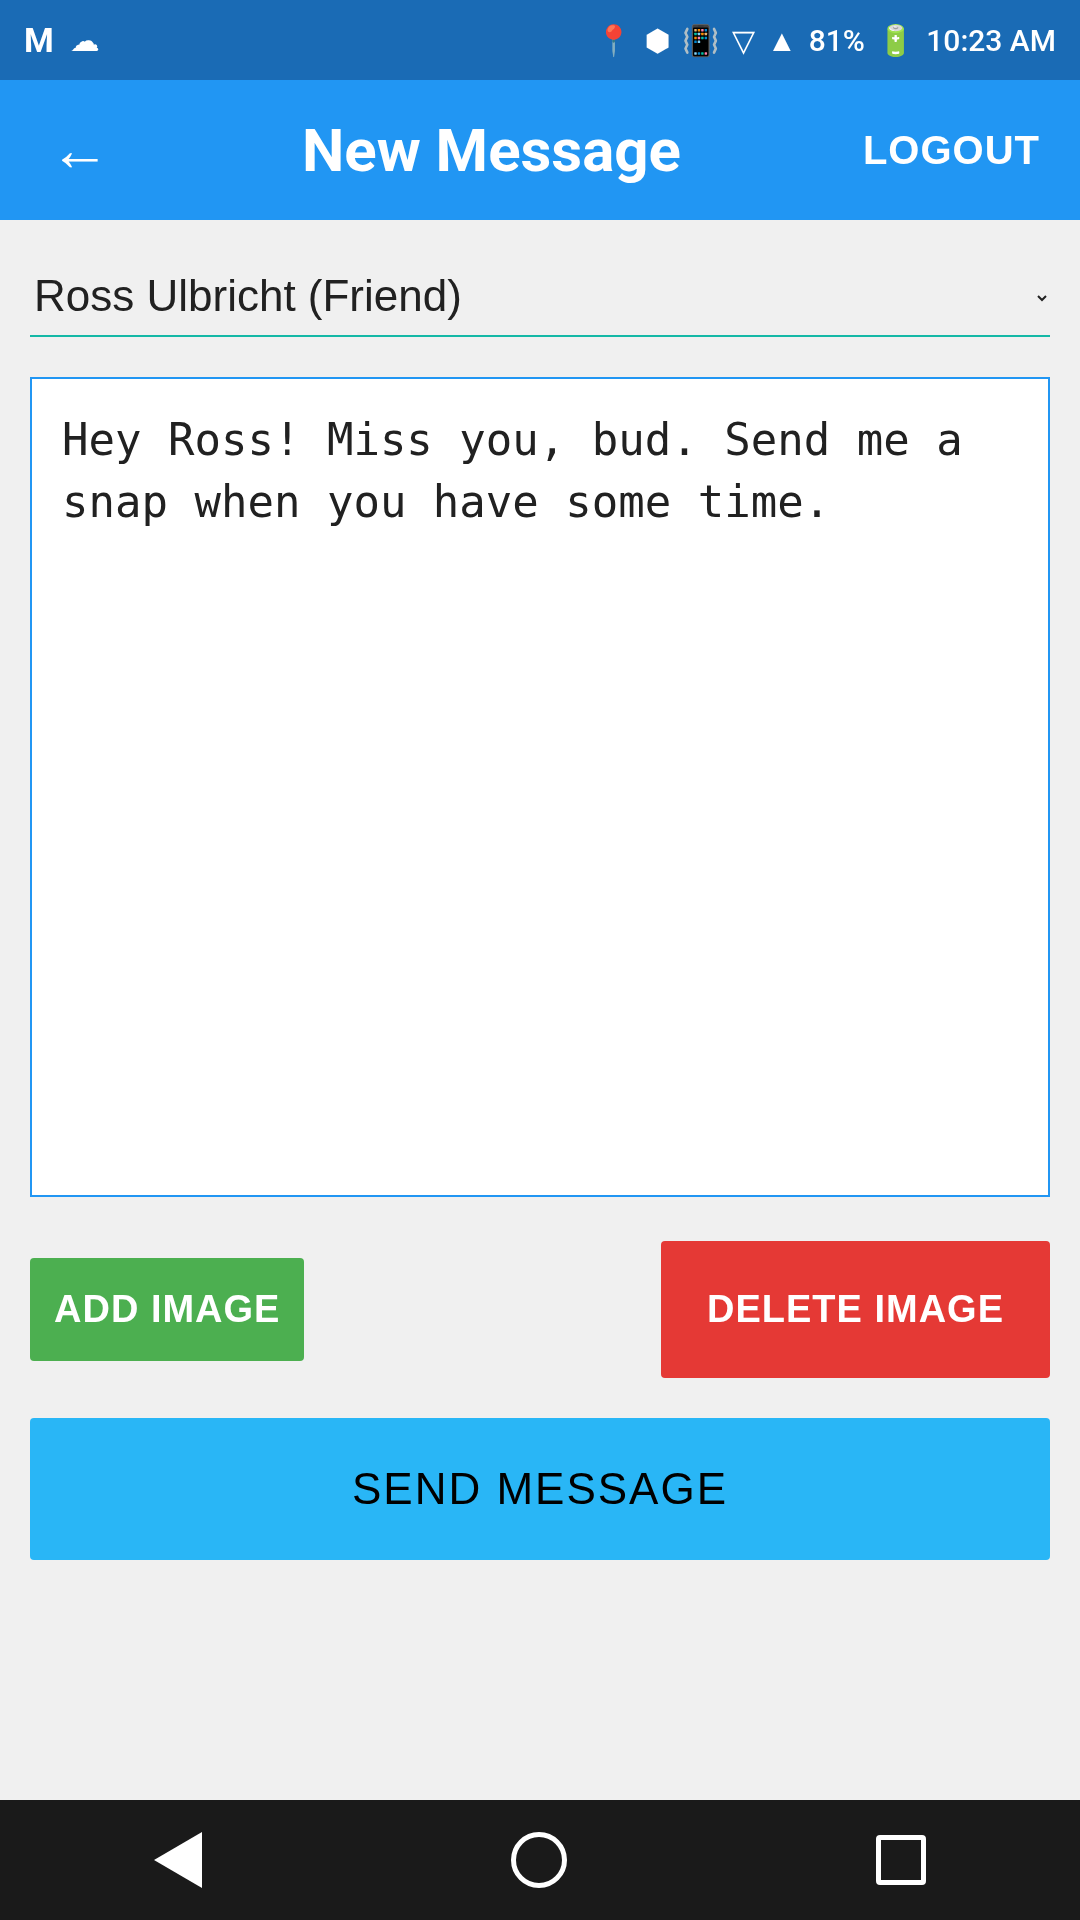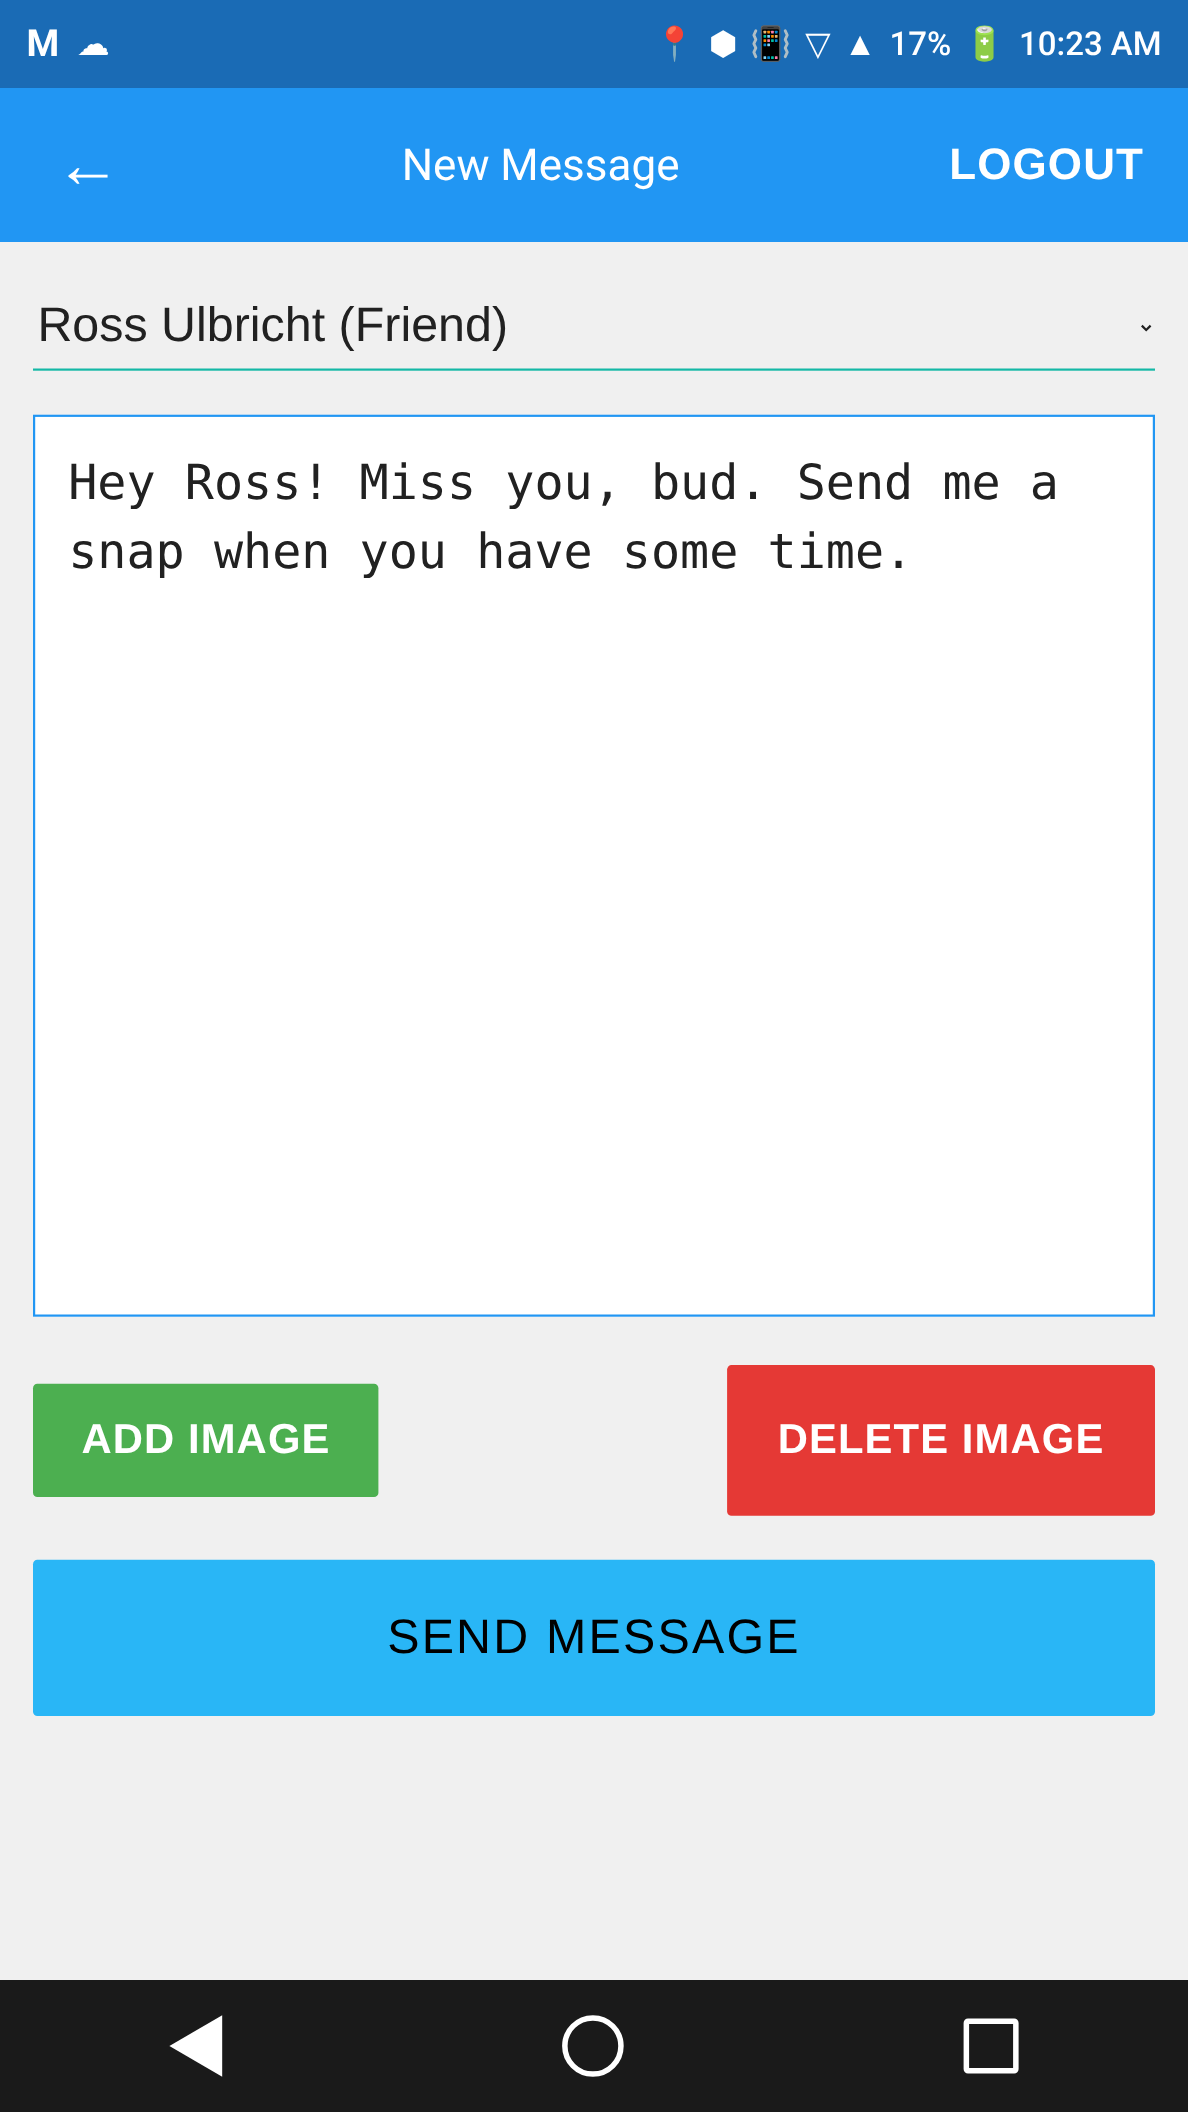--- a/index.html
+++ b/index.html
@@ -61,22 +61,22 @@
       height: 140px;
       background: #2196F3;
       display: flex;
       align-items: center;
       justify-content: space-between;
       padding: 0 40px;
     }
 
     .app-bar-title {
       color: white;
-      font-size: 40px;
-      font-weight: 400;
+      font-size: 60px;
+      font-weight: 700;
       text-align: center;
       flex: 1;
     }
 
     .back-btn {
       color: white;
       font-size: 60px;
       cursor: pointer;
       background: none;
       border: none;
@@ -142,21 +142,21 @@
       justify-content: space-between;
       align-items: center;
       margin-bottom: 30px;
       padding: 10px 0;
     }
 
     .add-image-btn {
       background: #4CAF50;
       color: white;
       border: none;
-      padding: 30px 44px;
+      padding: 30px 24px;
       font-size: 38px;
       font-weight: 700;
       letter-spacing: 1px;
       cursor: pointer;
       border-radius: 4px;
       text-transform: uppercase;
     }
 
     .delete-image-btn {
       background: #e53935;
@@ -240,21 +240,21 @@
   <div class="status-left">
     <span class="gmail-icon">M</span>
     <span class="cloud-icon">☁</span>
   </div>
   <div class="status-right">
     <span>📍</span>
     <span>⬢</span>
     <span>📳</span>
     <span>▽</span>
     <span>▲</span>
-    <span>17%</span>
+    <span>81%</span>
     <span>🔋</span>
     <span>10:23 AM</span>
   </div>
 </div>
 
 <div class="app-bar">
   <button class="back-btn">
     <span>←</span>
   </button>
   <span class="app-bar-title">New Message</span>

